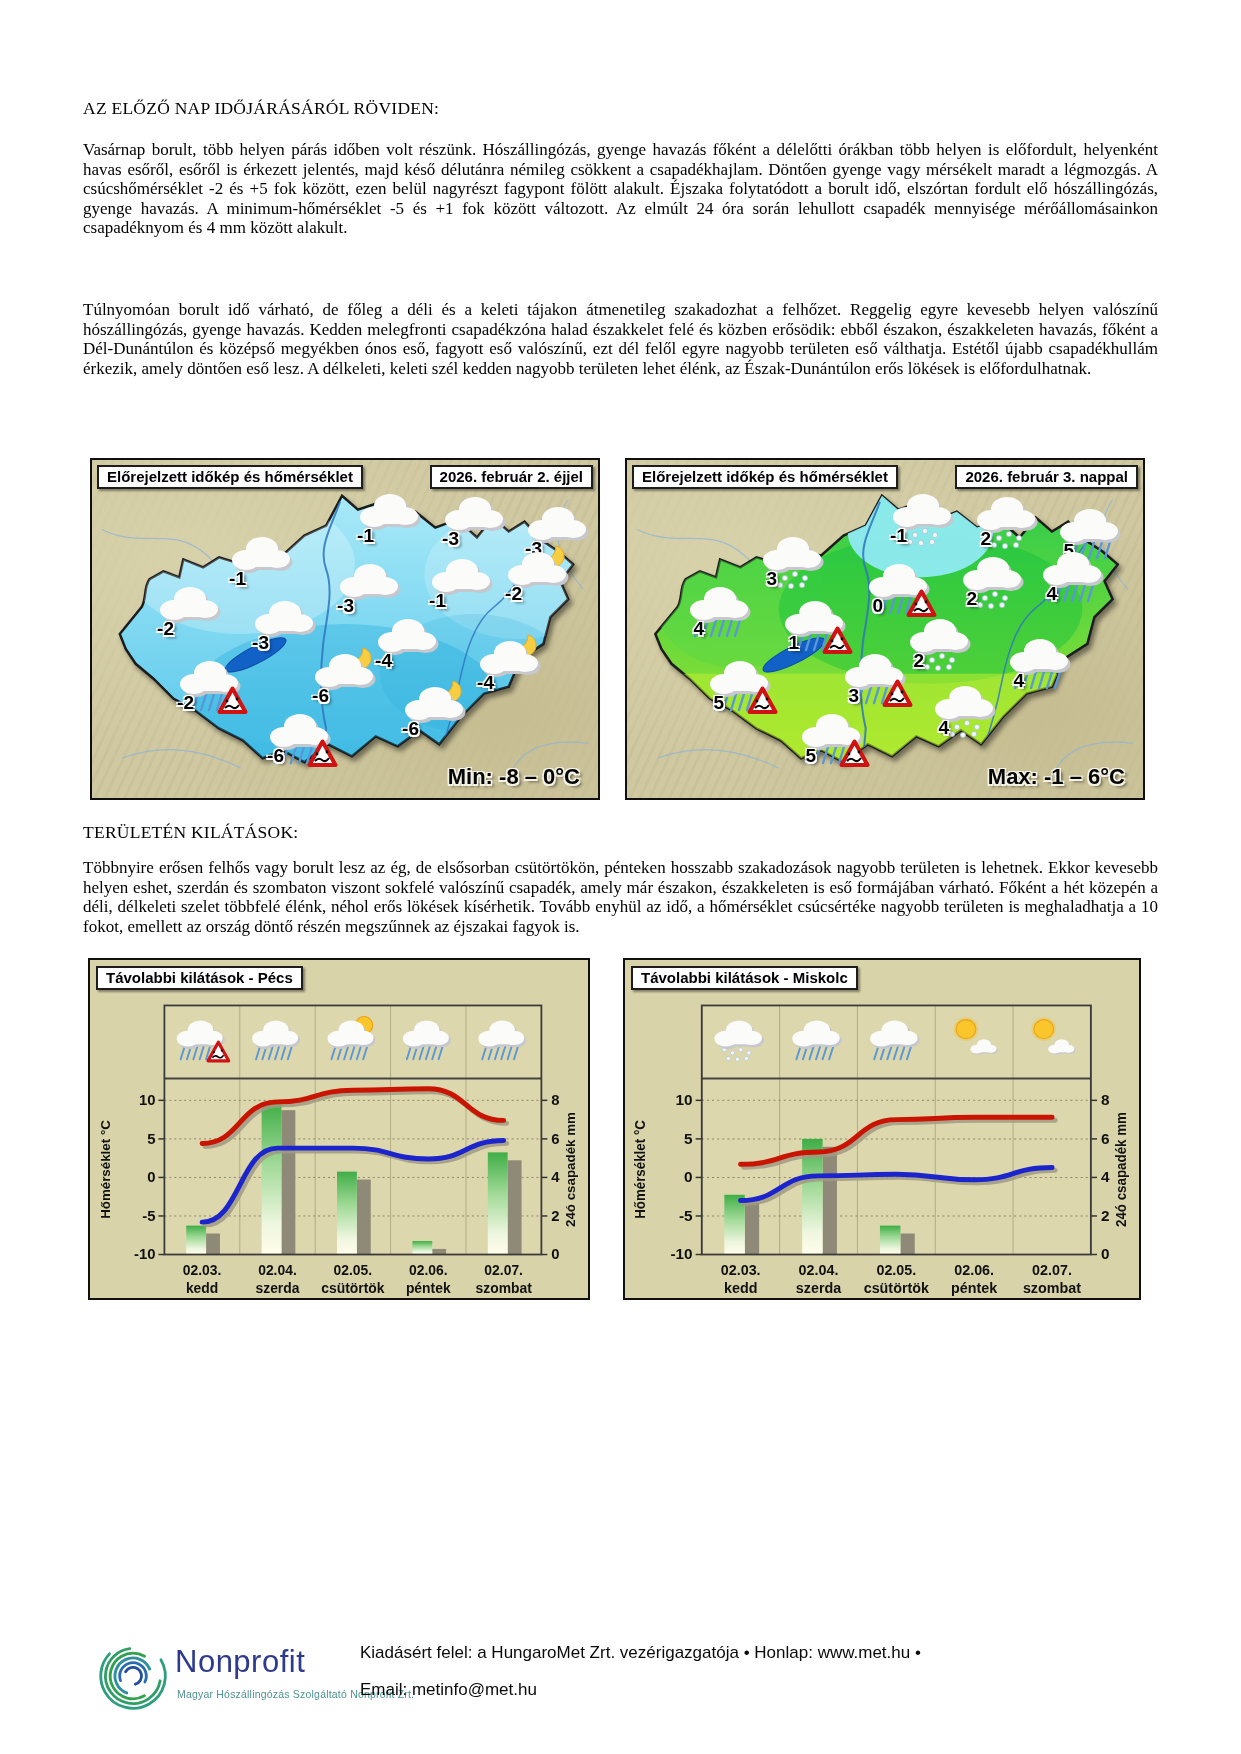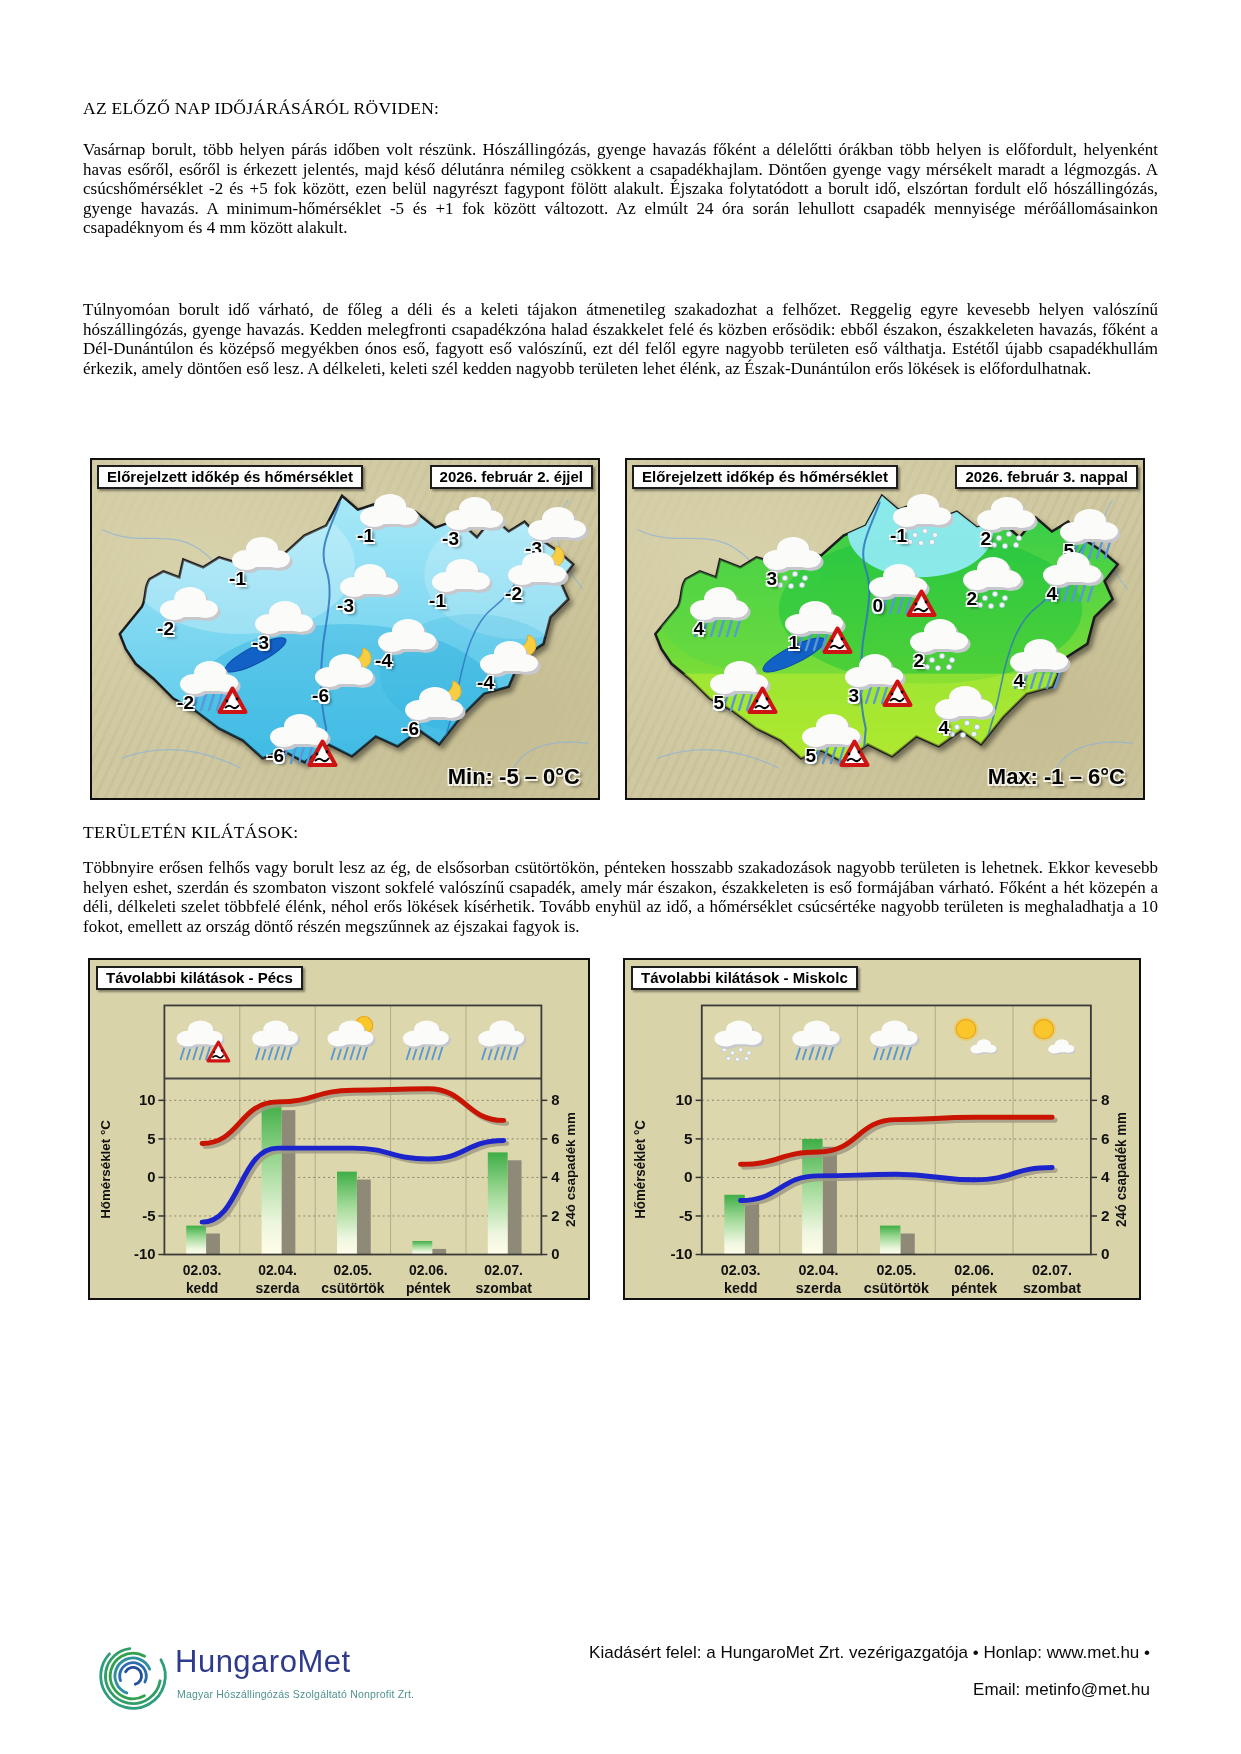--- a/index.html
+++ b/index.html
@@ -38,21 +38,21 @@
                box-shadow:2px 2px 2px rgba(0,0,0,.4);z-index:20;}
   .chart-holder{position:absolute;left:0;top:0;width:100%;height:100%;}
   .chart-holder svg{width:100%;height:100%;}
 
   
   .footer-logo{position:absolute;left:95px;top:1638px;width:280px;height:90px;}
   .brand-name{position:absolute;left:80px;top:6px;font-family:"Liberation Sans",sans-serif;font-size:31px;
               color:#2e3a8c;letter-spacing:.5px;}
   .brand-sub{position:absolute;left:82px;top:50px;font-family:"Liberation Sans",sans-serif;font-size:10.5px;
              color:#4f9290;letter-spacing:.2px;white-space:nowrap;}
-  .footer-text{position:absolute;left:360px;top:1634px;width:790px;text-align:right;
+  .footer-text{position:absolute;left:360px;top:1634px;width:790px;text-align:left;
                font-family:"Liberation Sans",sans-serif;font-size:17px;line-height:37px;color:#0a0a0a;}
 </style>
 </head>
 <body>
 
 <div class="page">
 
   <div class="sec-heading" style="top:98px">AZ ELŐZŐ NAP IDŐJÁRÁSÁRÓL RÖVIDEN:</div>
   <div class="para" style="top:140px">Vasárnap borult, több helyen párás időben volt részünk. Hószállingózás, gyenge havazás főként a délelőtti órákban több helyen is előfordult, helyenként havas esőről, esőről is érkezett jelentés, majd késő délutánra némileg csökkent a csapadékhajlam. Döntően gyenge vagy mérsékelt maradt a légmozgás. A csúcshőmérséklet -2 és +5 fok között, ezen belül nagyrészt fagypont fölött alakult. Éjszaka folytatódott a borult idő, elszórtan fordult elő hószállingózás, gyenge havazás. A minimum-hőmérséklet -5 és +1 fok között változott. Az elmúlt 24 óra során lehullott csapadék mennyisége mérőállomásainkon csapadéknyom és 4 mm között alakult.</div>
 
@@ -374,21 +374,21 @@
               <path d="M13.5 1.5 L26.5 25 L0.5 25 Z" fill="#ffffff" stroke="#cf1313" stroke-width="4" stroke-linejoin="round"></path>
               <circle cx="8" cy="14" r="1.4" fill="#000"></circle>
               <circle cx="18" cy="12" r="1.4" fill="#000"></circle>
               <path d="M6 21 q3.5 -4 7 -1 q3.5 3 7 -2" fill="none" stroke="#000" stroke-width="2"></path>
             </g>
           </svg></div>
         <div class="map-temp" style="left:144px;top:285px">-6</div>
       </div>
     <div class="map-label lft">Előrejelzett időkép és hőmérséklet</div>
     <div class="map-label rgt">2026. február 2. éjjel</div>
-    <div class="map-range">Min: -5 – 0°C</div>
+    <div class="map-range">Min: -8 – 0°C</div>
   </div>
 
   <div class="map-panel" style="left:625px;width:520px">
     <svg class="map-svg" viewBox="0 0 510 340" preserveAspectRatio="none">
       <defs>
         <linearGradient id="hufill1" x1="0" y1="0" x2="0" y2="1">
           <stop offset="0" stop-color="#2ecb4b"></stop>
           <stop offset="1" stop-color="#a0e52e"></stop>
         </linearGradient>
         <clipPath id="huclip1">
@@ -1242,21 +1242,21 @@
     <svg viewBox="0 0 80 80" width="76" height="76" style="position:absolute;left:0;top:0">
       <g fill="none" stroke-linecap="round">
         <circle cx="40" cy="40" r="34" stroke="#2e9e7e" stroke-width="3" stroke-dasharray="150 64" transform="rotate(-30 40 40)"></circle>
         <circle cx="40" cy="40" r="29" stroke="#2f9f66" stroke-width="3" stroke-dasharray="128 54" transform="rotate(10 40 40)"></circle>
         <circle cx="40" cy="40" r="24" stroke="#31a14e" stroke-width="3" stroke-dasharray="100 50" transform="rotate(60 40 40)"></circle>
         <circle cx="40" cy="40" r="19" stroke="#2f8fa1" stroke-width="3" stroke-dasharray="75 45" transform="rotate(110 40 40)"></circle>
         <circle cx="40" cy="40" r="14" stroke="#2b6cb0" stroke-width="3" stroke-dasharray="55 33" transform="rotate(160 40 40)"></circle>
         <circle cx="40" cy="40" r="9" stroke="#244f9c" stroke-width="3" stroke-dasharray="35 22" transform="rotate(210 40 40)"></circle>
       </g>
     </svg>
-    <div class="brand-name">HungaroMet</div>
+    <div class="brand-name">Nonprofit</div>
     <div class="brand-sub">Magyar Hószállingózás Szolgáltató Nonprofit Zrt.</div>
   </div>
   <div class="footer-text">
     <div>Kiadásért felel: a HungaroMet Zrt. vezérigazgatója • Honlap: www.met.hu •</div>
     <div>Email: metinfo@met.hu</div>
   </div>
 
 </div>
 
 </body></html>

